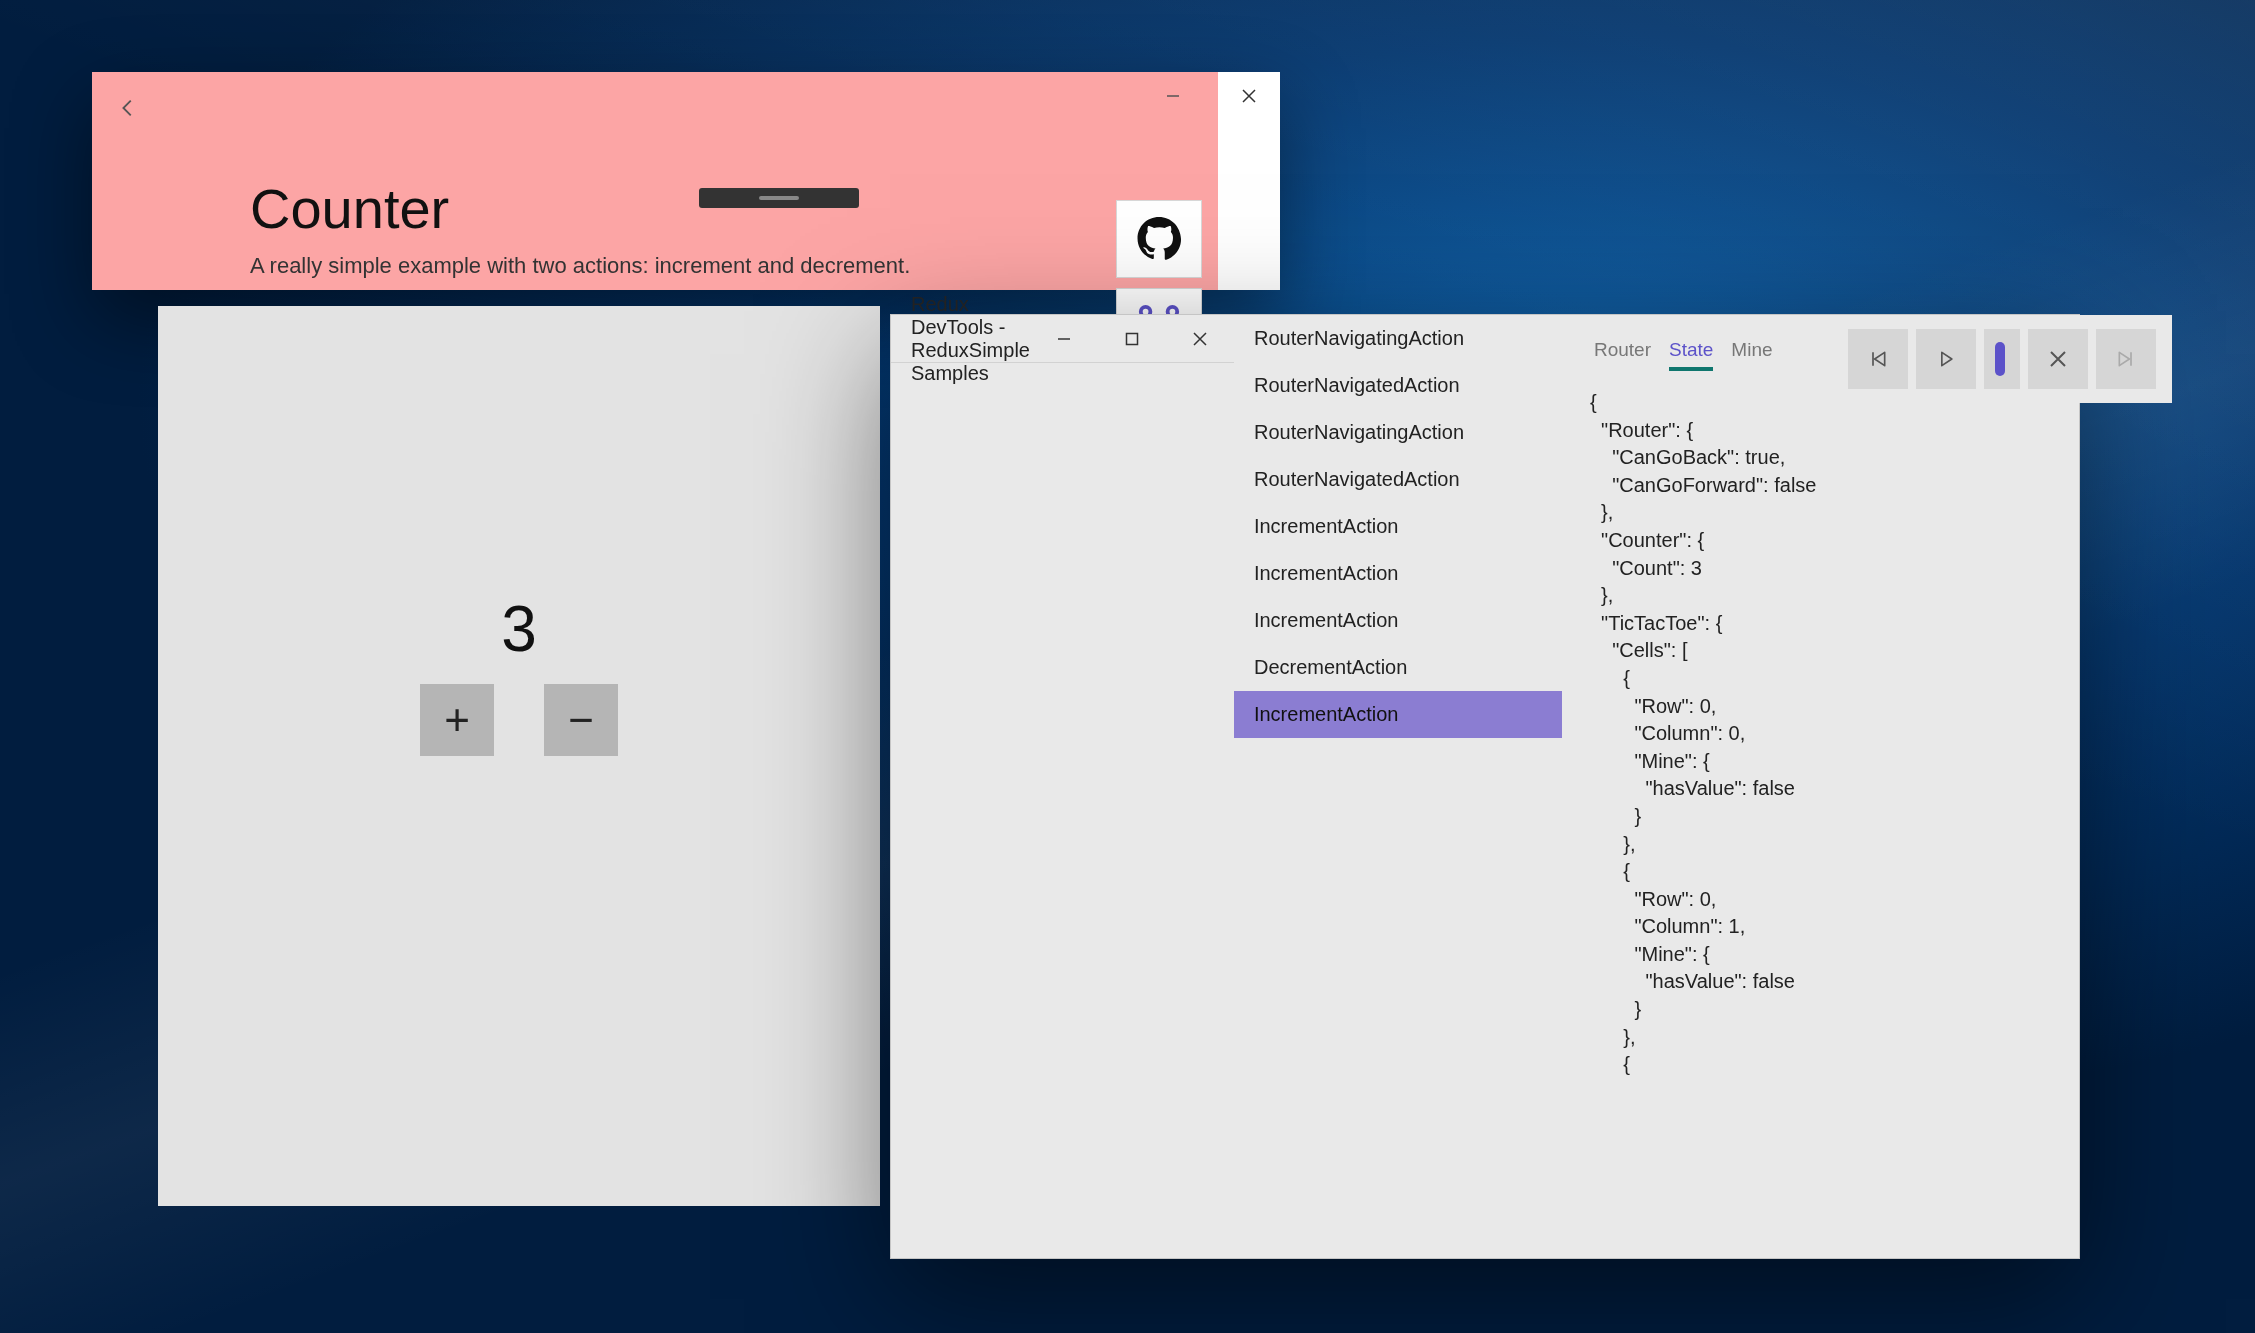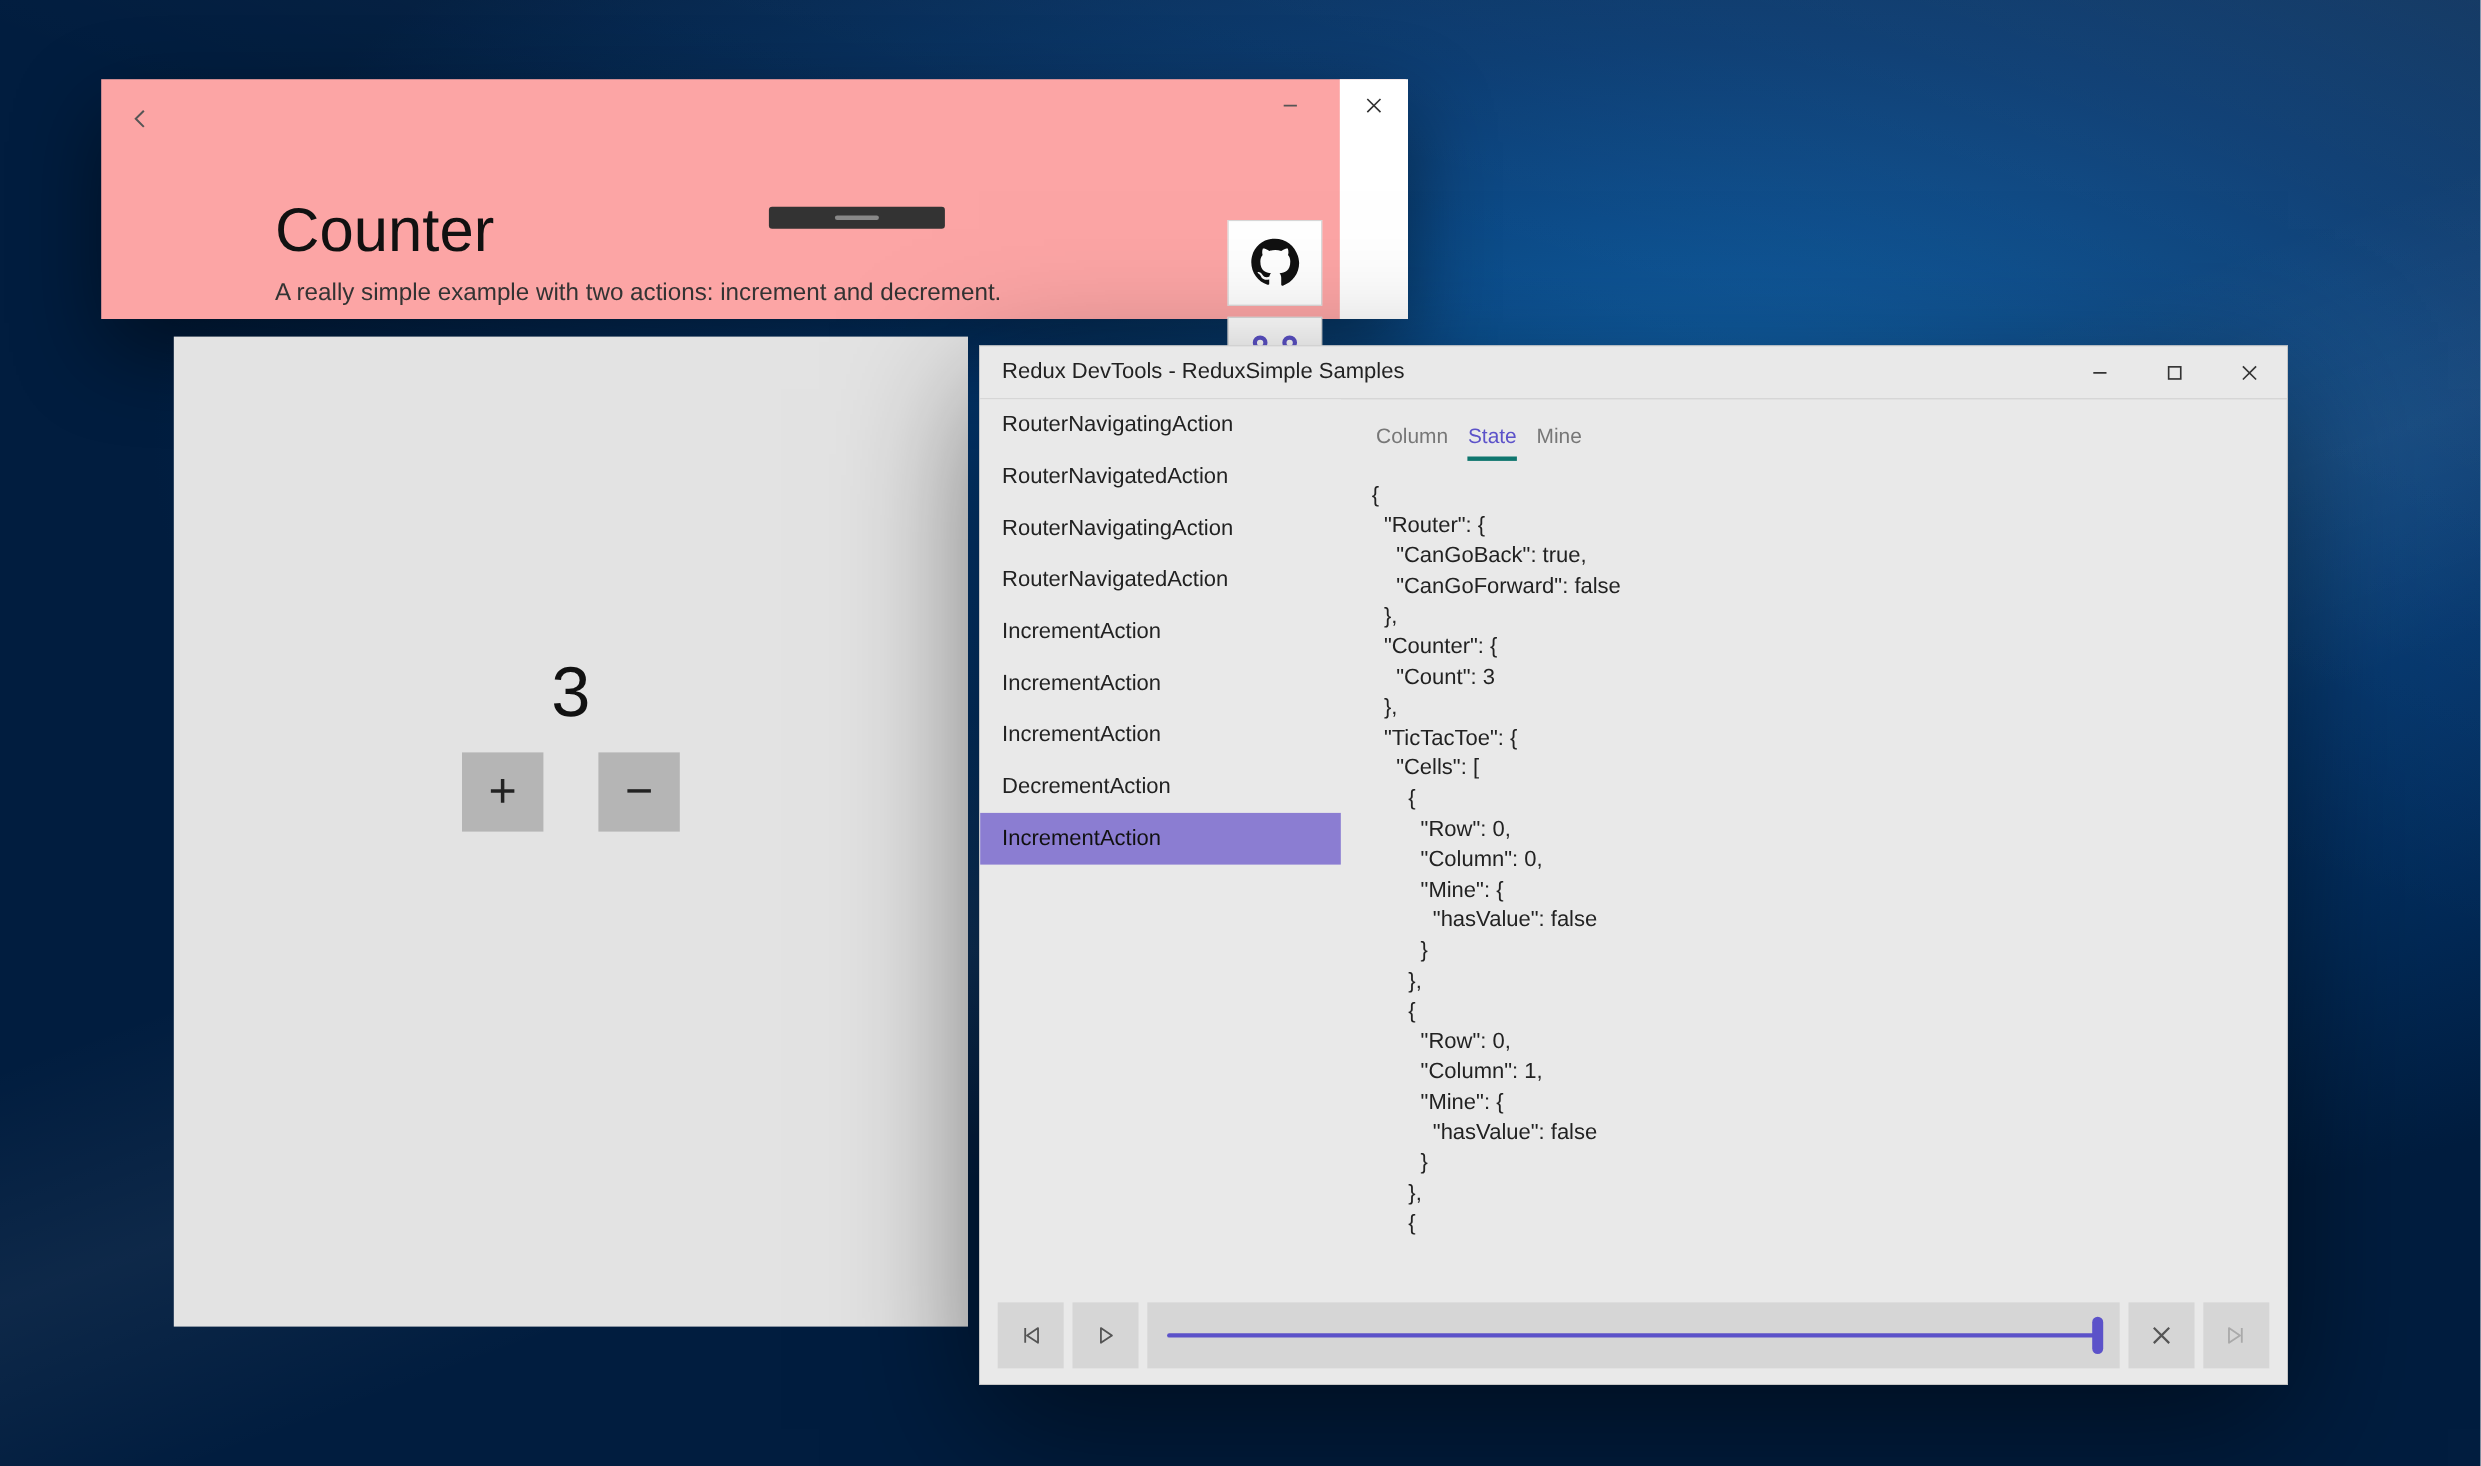--- a/index.html
+++ b/index.html
@@ -90,21 +90,21 @@
   font-size:44px;font-weight:300;
 }
 
 
 .devtools {
   position:absolute;
   left:890px; top:314px;
   width:1190px; height:945px;
   background:#e9e9e9;
   box-shadow:0 40px 120px rgba(0,0,0,0.5);
-  display:flex; flex-direction:column;
+  display:flex; 
   border:1px solid #c5c5c5;
 }
 .dev-titlebar{
   height:48px;display:flex;align-items:center;
   padding:0 0 0 20px;
   background:#e9e9e9;
   border-bottom:1px solid #d2d2d2;
 }
 .dev-title{font-size:20px;color:#222;flex:1;}
 .dev-tb-btns{display:flex;}
@@ -248,21 +248,21 @@
         <div class="action-item">RouterNavigatingAction</div>
         <div class="action-item">RouterNavigatedAction</div>
         <div class="action-item">IncrementAction</div>
         <div class="action-item">IncrementAction</div>
         <div class="action-item">IncrementAction</div>
         <div class="action-item">DecrementAction</div>
         <div class="action-item selected">IncrementAction</div>
       </div>
     <div class="detail-pane">
       <div class="tabs" id="tabs">
-          <div class="tab">Column</div>
+          <div class="tab">Router</div>
           <div class="tab active">State</div>
           <div class="tab">Mine</div>
         </div>
       <div class="json-view">{
   "Router": {
     "CanGoBack": true,
     "CanGoForward": false
   },
   "Counter": {
     "Count": 3

